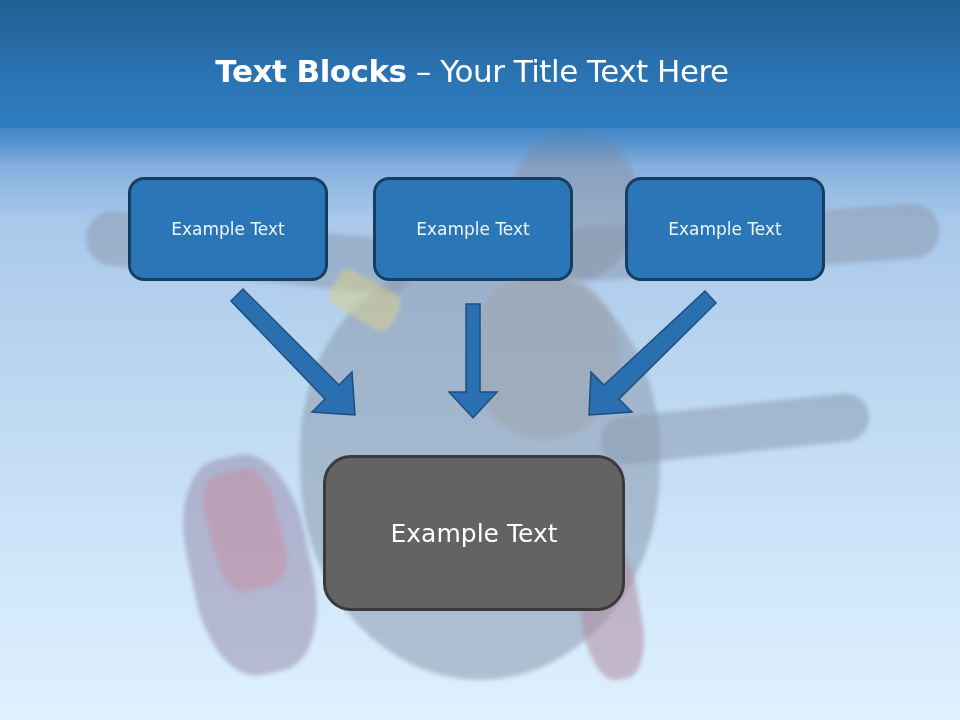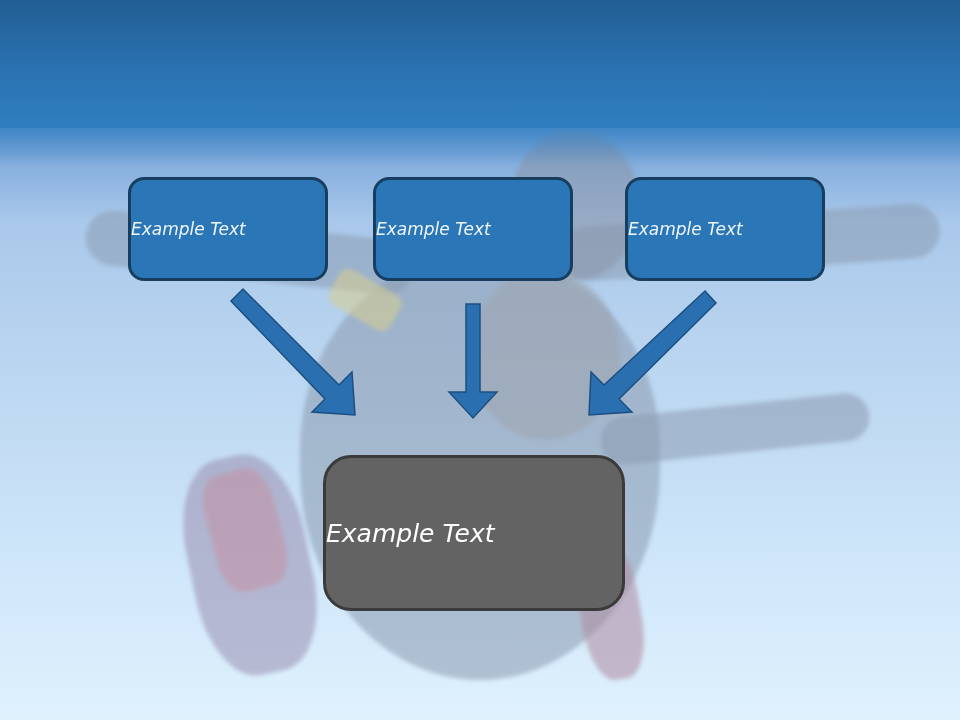--- a/index.html
+++ b/index.html
@@ -37,24 +37,23 @@
     .title {
       position: absolute; left: 0; top: 53px; width: 944px; text-align: center;
       font-family: "DejaVu Sans", sans-serif; font-size: 31px; color: #ffffff; letter-spacing: -0.5px;
       white-space: nowrap;
     }
     .title .bold { font-weight: bold; }
     .title .normal { font-weight: normal; }
 
     
     .block {
-      position: absolute; display: flex; align-items: center; 
+      position: absolute; display: flex; align-items: center; justify-content: center;
       border-radius: 16px; color: #ffffff; text-align: center;
       font-family: "DejaVu Sans", sans-serif;
-      font-style: italic;
     }
     .block.top {
       width: 200px; height: 104px; top: 177px;
       background: #2a76b6; border: 3px solid #173d5f; font-size: 17px;
       color: #eef5fb;
     }
     #block1 { left: 128px; }
     #block2 { left: 373px; }
     #block3 { left: 625px; }
     .block.bottom {
@@ -79,20 +78,23 @@
     <div class="blob b-head2"></div>
     <div class="blob b-leg-l"></div>
     <div class="blob b-leg-r"></div>
     <div class="blob b-yellow"></div>
     <div class="blob b-red"></div>
   </div>
 
   <div class="header"></div>
   <div class="header-fade"></div>
 
+  <div class="title">
+    <span class="bold">Text Blocks</span><span class="normal"> – </span><span class="normal">Your Title Text Here</span>
+  </div>
 
   <div class="arrows">
     <svg viewBox="0 0 960 720" xmlns="http://www.w3.org/2000/svg">
 
       <g>
         <polygon points="231,301 243,289 339,385 352,372 355,415 312,412 325,399" fill="#2a6fb0" stroke="#1d4f80" stroke-width="1.5"></polygon>
       </g>
 
       <g>
         <polygon points="466,304 480,304 480,392 497,392 473,418 449,392 466,392" fill="#2a6fb0" stroke="#1d4f80" stroke-width="1.5"></polygon>

